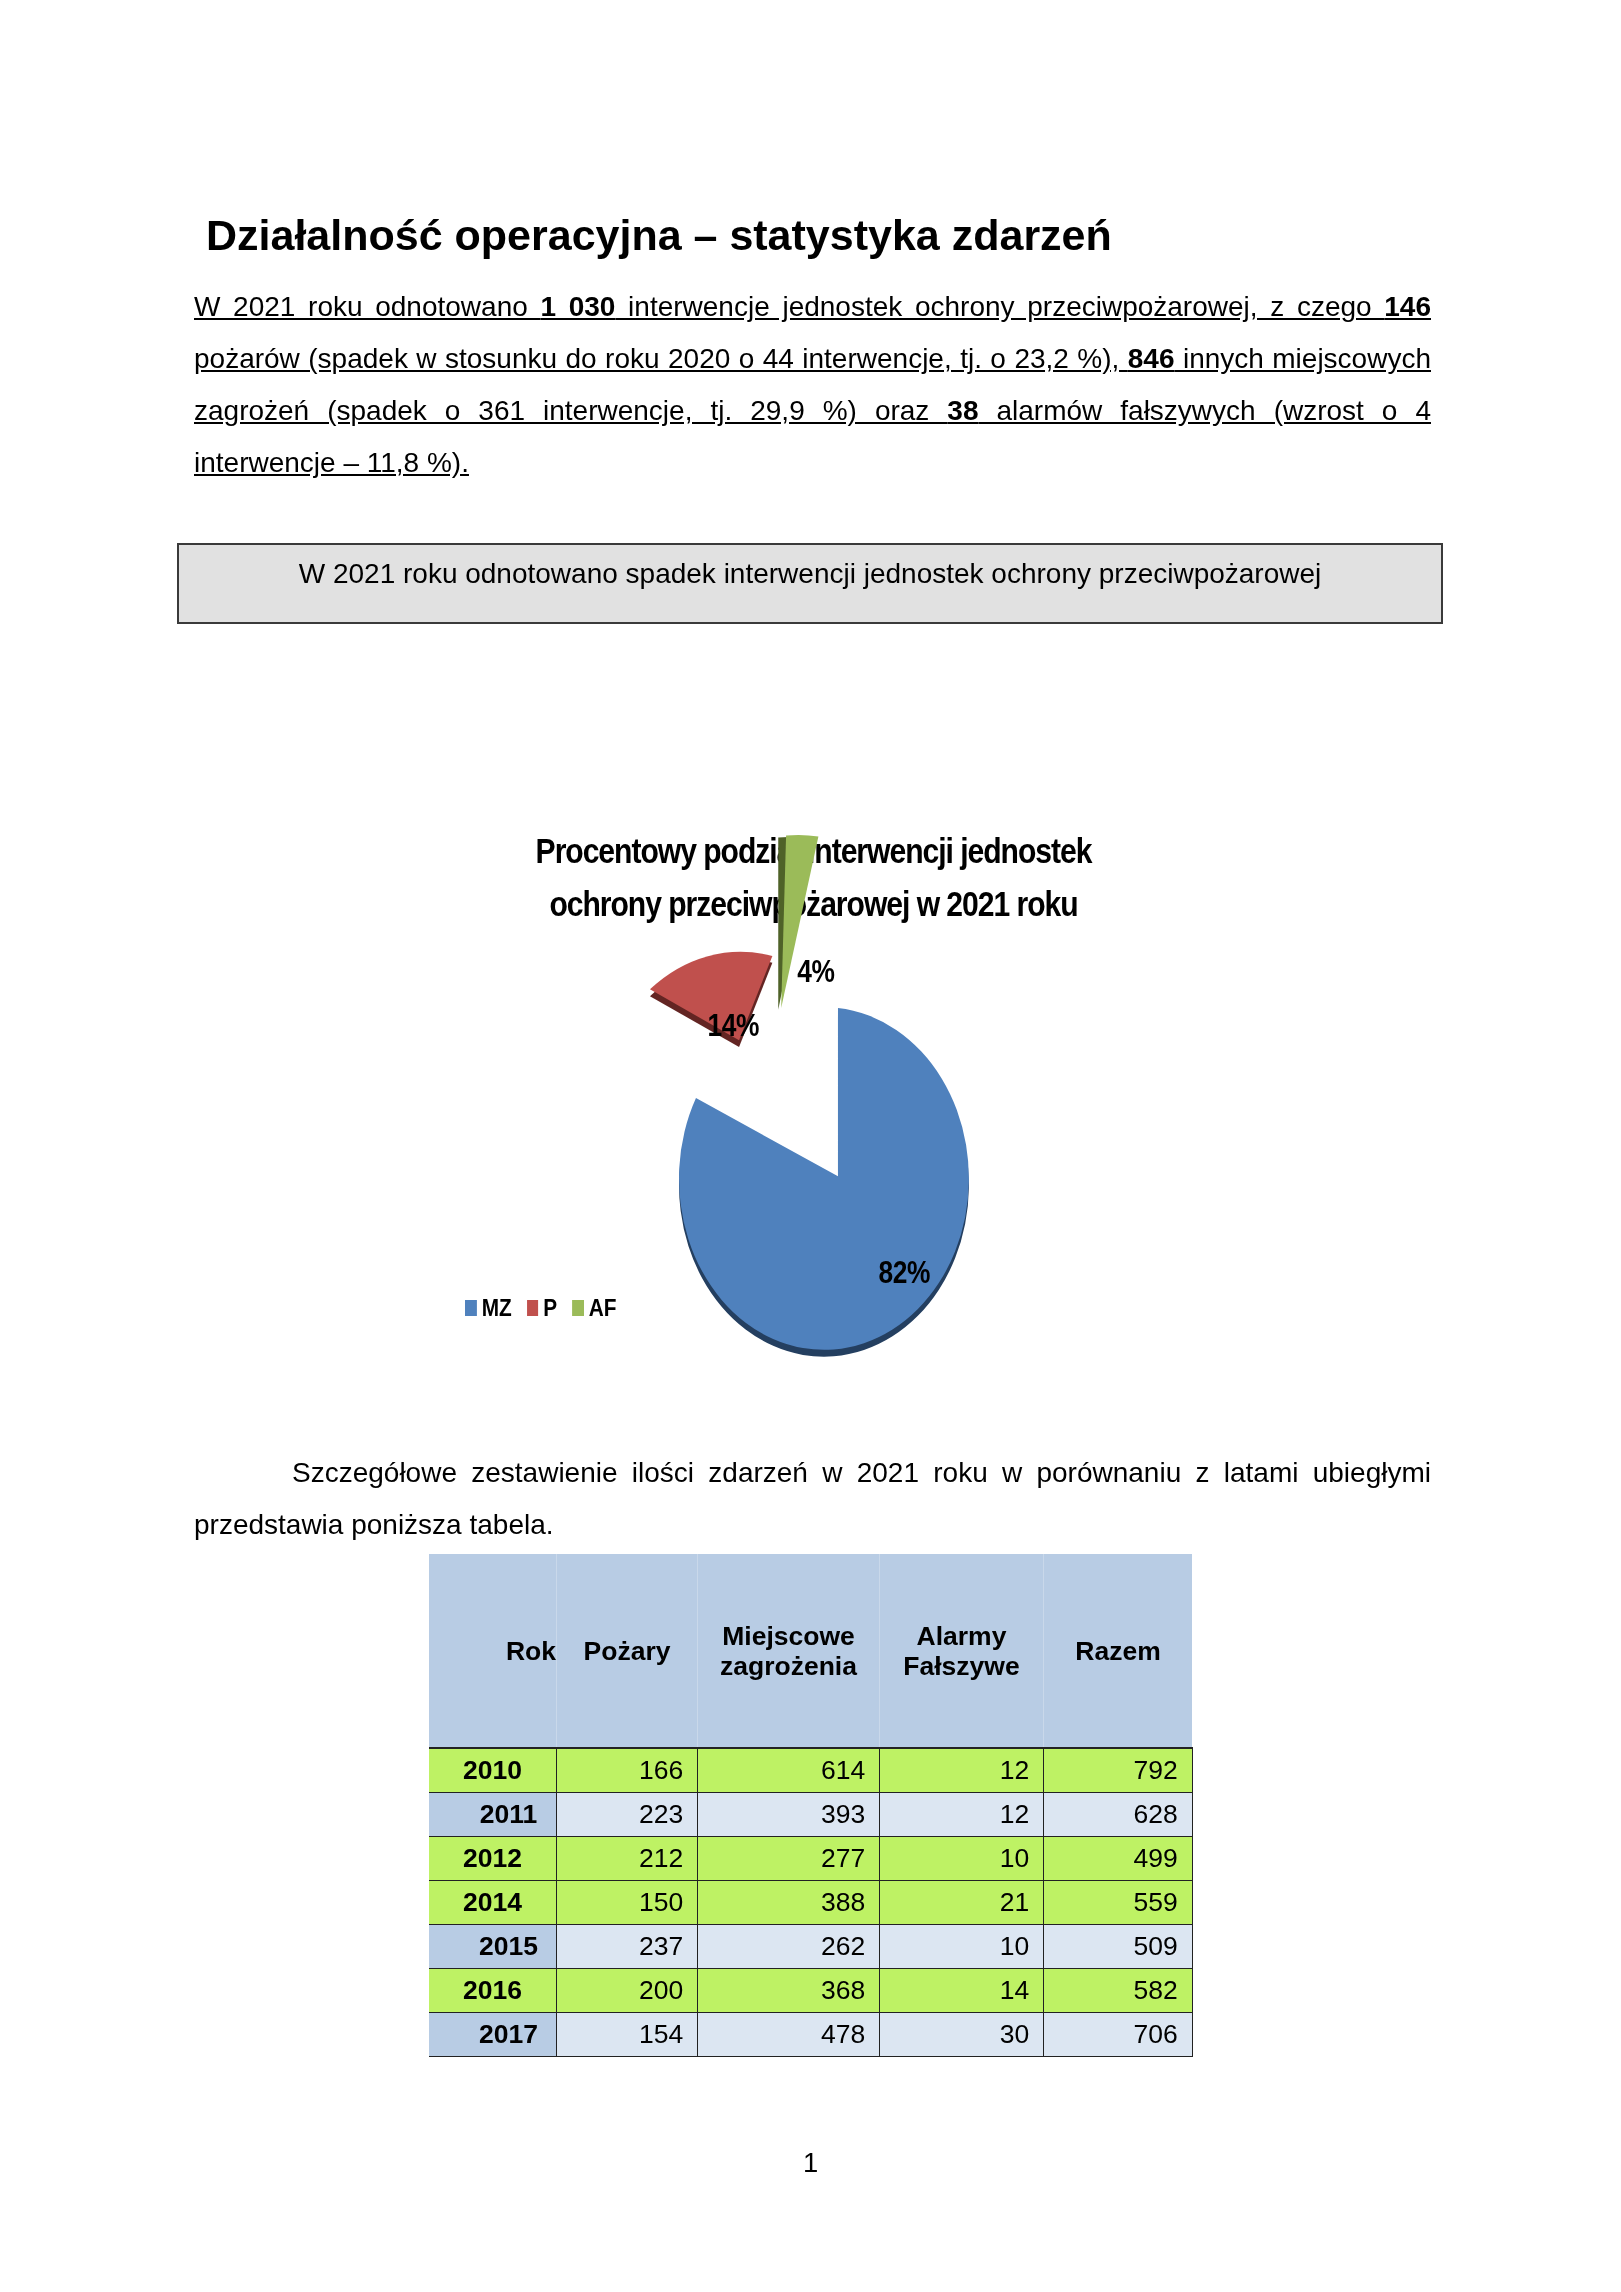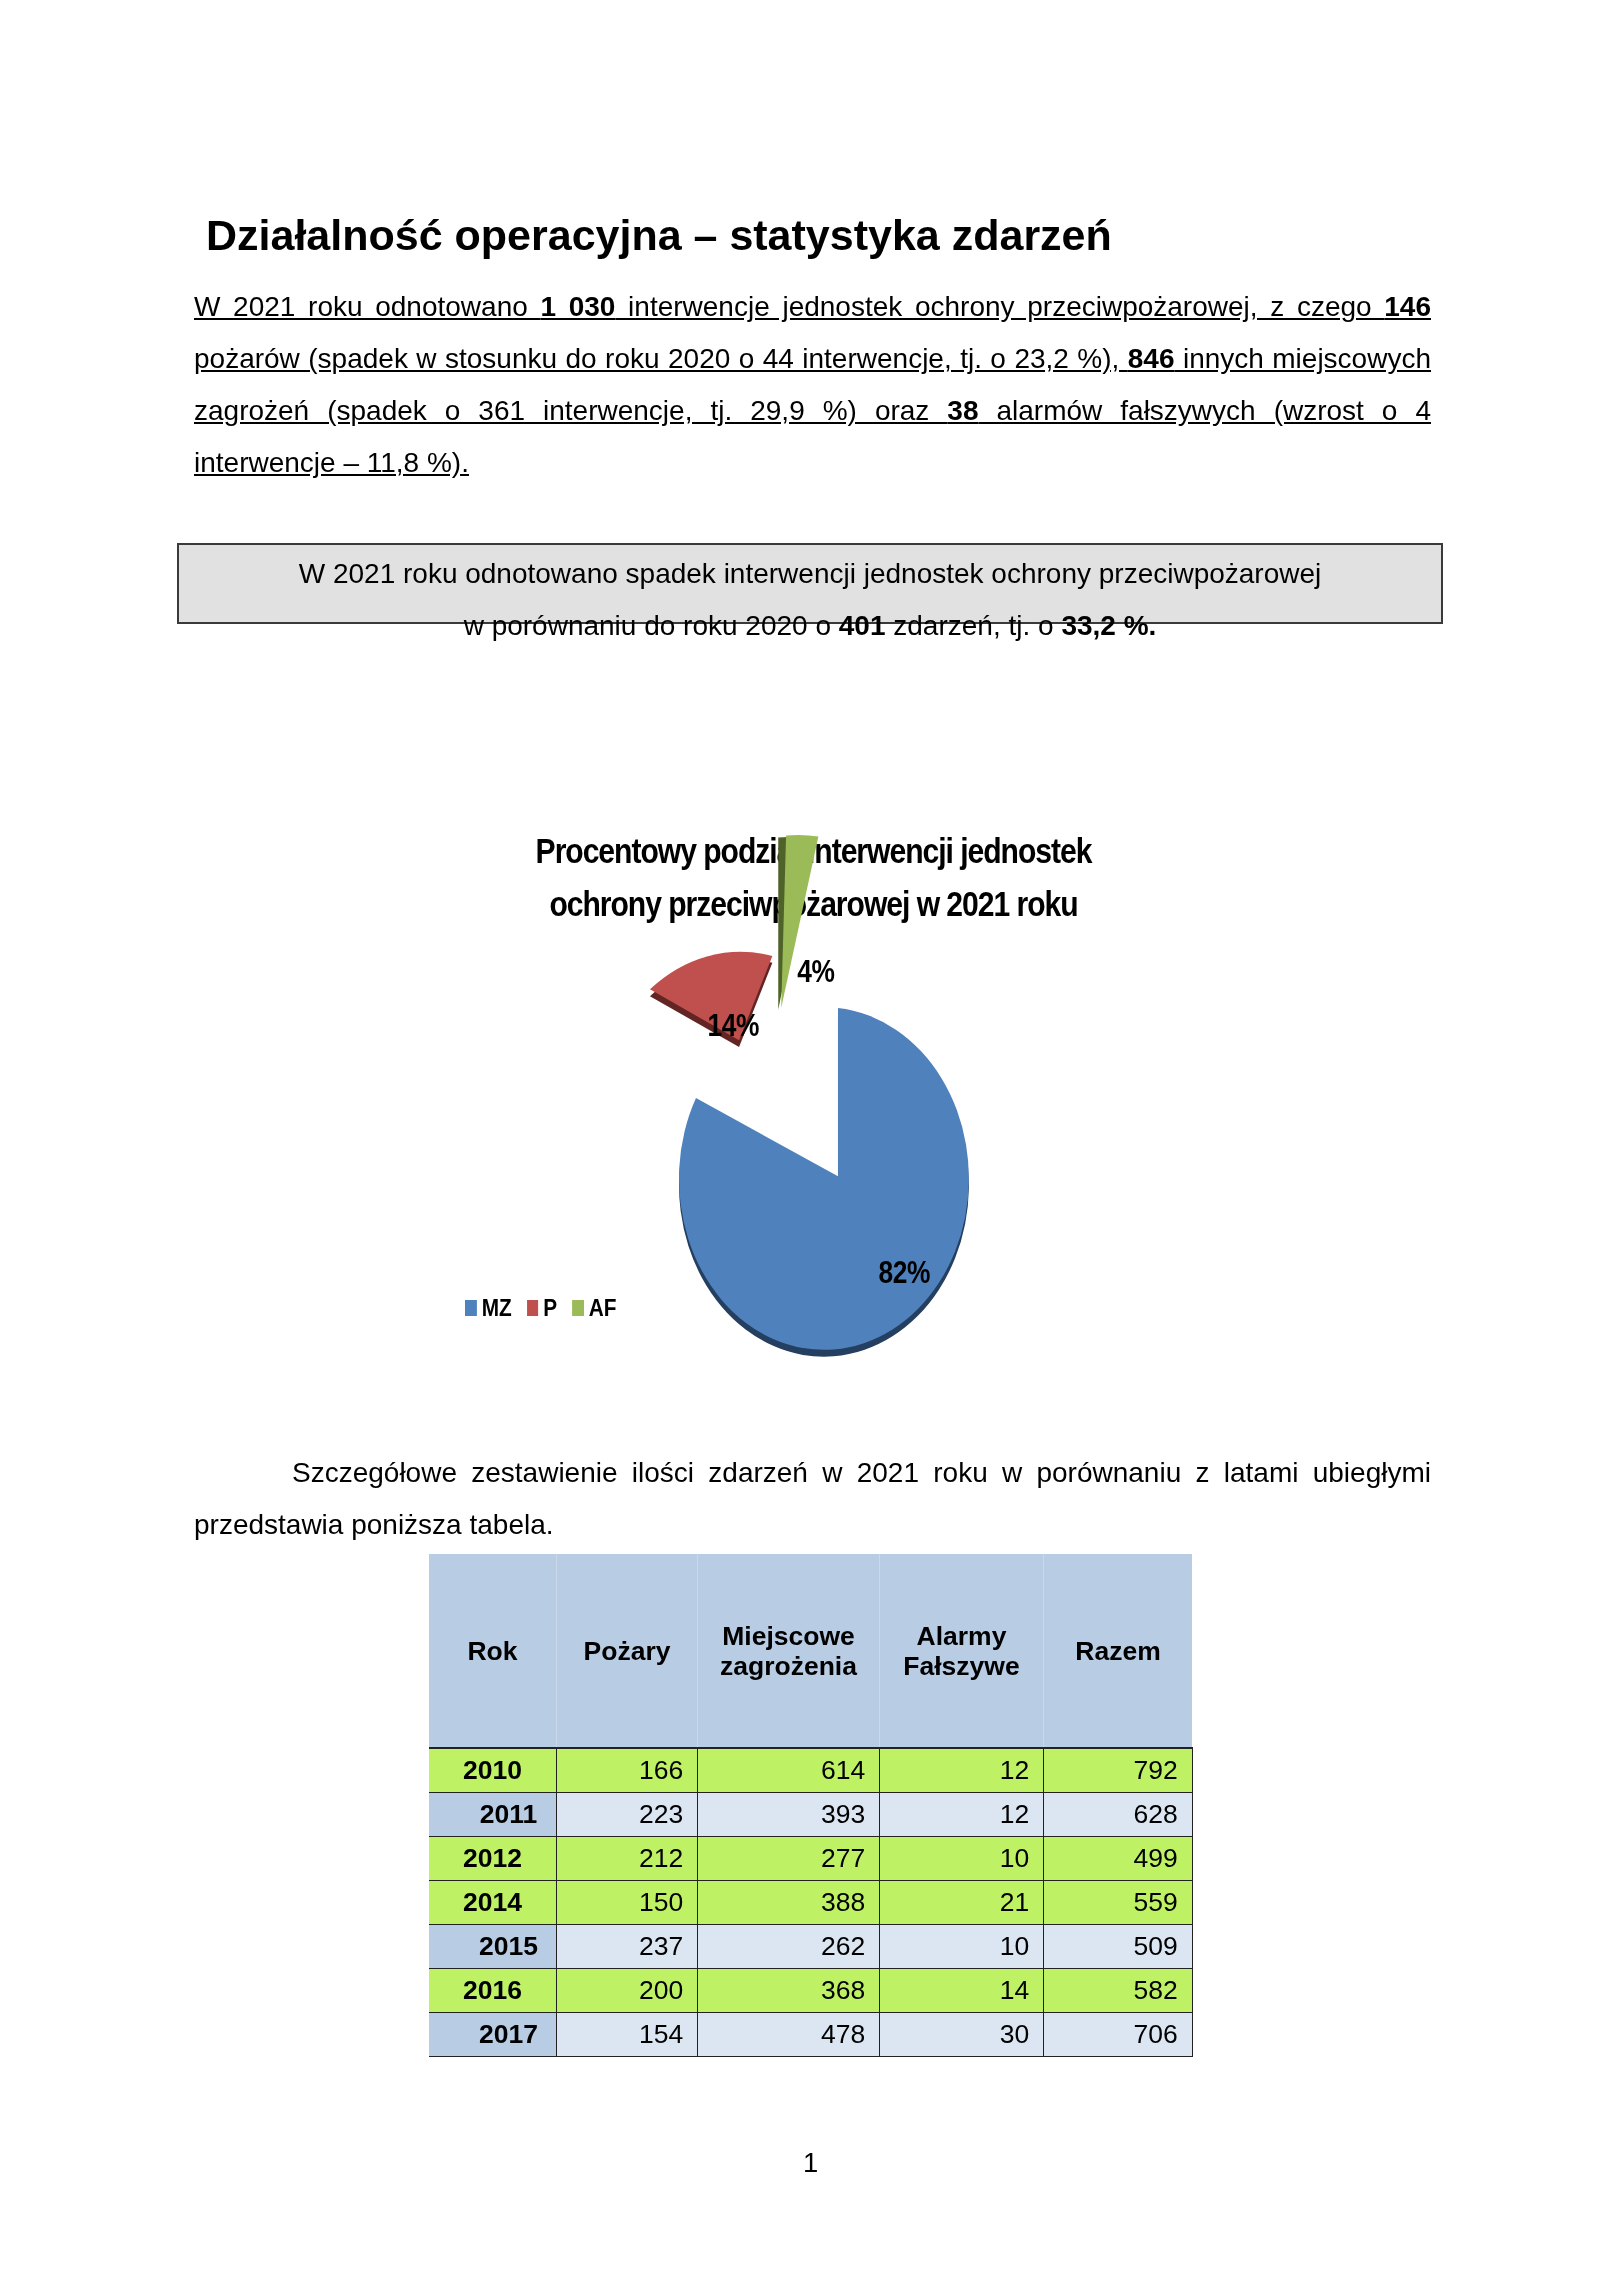--- a/index.html
+++ b/index.html
@@ -53,21 +53,21 @@
     table.data {
       position: absolute; left: 429px; top: 1554px;
       border-collapse: collapse; font-size: 26.5px;
     }
     table.data th {
       background: #b8cce4; font-weight: bold; font-size: 26.5px; line-height: 30px;
       height: 193px; text-align: center; vertical-align: middle; padding: 0;
       border-left: 1px solid #c9d8ea;
       border-bottom: 2px solid #222;
     }
-    table.data th:first-child { border-left: none; }
+    table.data th:first-child { border-left: none; text-align: right; }
     table.data td {
       height: 43px; padding: 0 13.7px 0 0; text-align: right;
       border: 1.5px solid #222; line-height: 43px;
     }
     table.data td.year {
       background: #b8cce4; font-weight: bold; text-align: center; padding: 0;
       border-left: none;
     }
     table.data tr.dark td { background: #bef264; }
     table.data tr.light td { background: #dce6f2; padding-left: 32px; }
@@ -84,21 +84,20 @@
   </style>
 </head>
 <body>
 
 <h1 class="page-title">Działalność operacyjna – statystyka zdarzeń</h1>
 
 <p class="intro"><span>W 2021 roku odnotowano </span><b>1 030</b><span> interwencje jednostek ochrony przeciwpożarowej, z czego </span><b>146</b><span> pożarów (spadek w stosunku do roku 2020 o 44 interwencje, tj. o 23,2 %), </span><b>846</b><span> innych miejscowych zagrożeń (spadek o 361 interwencje, tj. 29,9  %)  oraz </span><b>38</b><span> alarmów fałszywych (wzrost o 4 interwencje – 11,8 %).</span></p>
 
 <div class="highlight-box">
   <div>W 2021 roku odnotowano spadek interwencji jednostek ochrony przeciwpożarowej</div>
-  <div><span>w porównaniu do roku 2020 o </span><b>401</b><span> zdarzeń, tj. o </span><b>33,2 %.</b></div>
 </div>
 
 <div class="chart">
   <div class="chart-title">
     <div>Procentowy podział interwencji jednostek</div>
     <div>ochrony przeciwpożarowej w 2021 roku</div>
   </div>
   <svg width="765" height="568" viewBox="0 0 780 580">
 
     <g>

